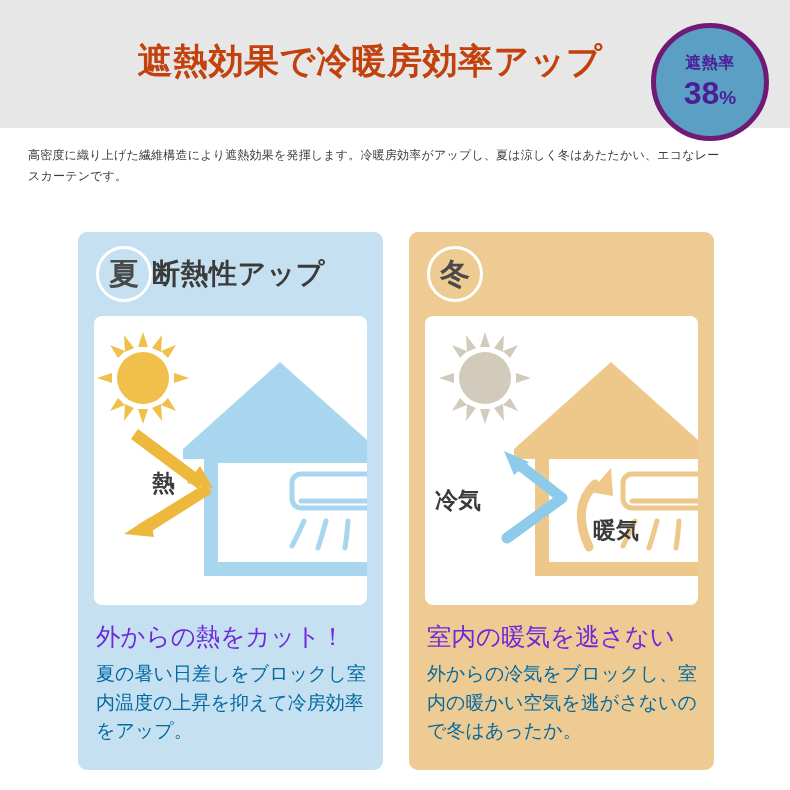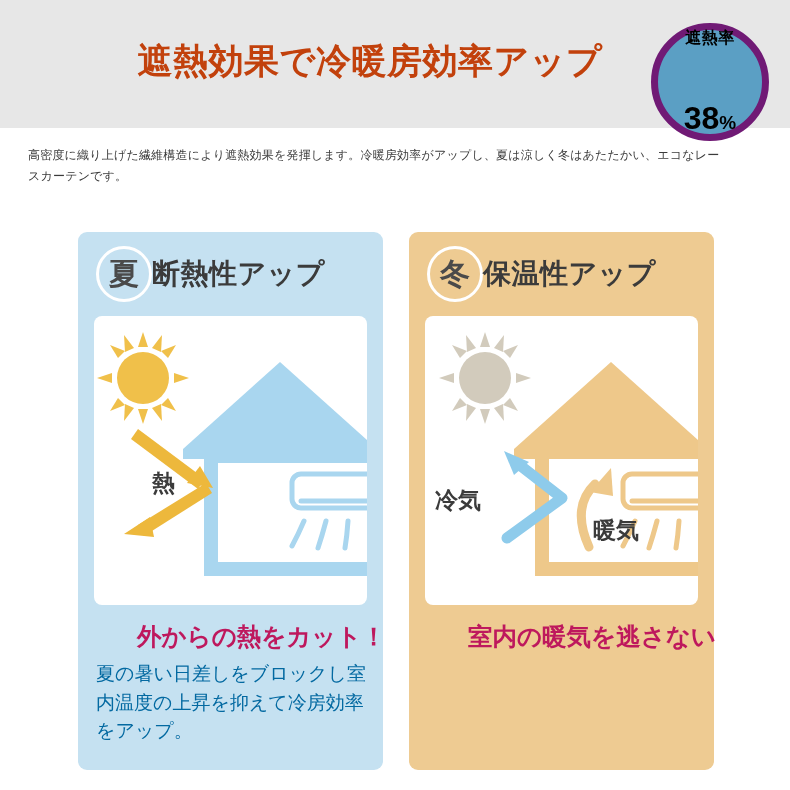--- a/index.html
+++ b/index.html
@@ -36,23 +36,23 @@
   .badge {
     position: absolute;
     left: 651px; top: 23px;
     width: 118px; height: 118px;
     border-radius: 50%;
     background: #5b9fc4;
     box-sizing: border-box;
     display: flex;
     flex-direction: column;
     align-items: center;
-    justify-content: space-between;
-    color: #000000;
-    border: 7px solid #701a75;
+    justify-content: center;
+    color: #4c1d95;
+    border: 5px solid #701a75;
   }
   .badge-label {
     font-size: 16px;
     font-weight: bold;
     letter-spacing: 0.5px;
     line-height: 1;
     margin-bottom: 6px;
   }
   .badge-value {
     font-size: 32px;
@@ -132,26 +132,25 @@
 
   
   .panel-foot {
     position: absolute;
     left: 18px;
     top: 390px;
     width: 275px;
   }
   .foot-title {
     font-size: 24.5px;
-    font-weight: bold;
-    color: #be185d;
+    font-weight: normal;
+    color: #6d28d9;
     line-height: 1.2;
     letter-spacing: 0px;
     white-space: nowrap;
-    margin-left: 41px;
   }
   .foot-body {
     margin-top: 9px;
     font-size: 19px;
     color: #0369a1;
     line-height: 1.48;
     letter-spacing: 0px;
   }
 </style>
 </head>
@@ -227,21 +226,20 @@
 
   <div class="panel-foot">
     <div class="foot-title">外からの熱をカット！</div>
     <div class="foot-body">夏の暑い日差しをブロックし室内温度の上昇を抑えて冷房効率をアップ。</div>
   </div>
 </div>
 
 <div class="panel panel-winter">
   <div class="panel-head">
     <div class="season-circle">冬</div>
-    <div class="panel-headline">保温性アップ</div>
   </div>
 
   <div class="illus-card">
     <svg class="illus-svg" viewBox="0 0 273 289" xmlns="http://www.w3.org/2000/svg">
 
       <g>
         <polygon points="186,46 283,133 283,143 89,143 89,133" fill="#eec88a"></polygon>
         <rect x="110" y="246" width="175" height="14" fill="#eec88a"></rect>
         <rect x="110" y="133" width="14" height="127" fill="#eec88a"></rect>
       </g>
@@ -285,14 +283,15 @@
       </g>
       <g fill="#eec88a">
         <polygon points="186,152 165,176 188,180"></polygon>
       </g>
       <text x="168" y="222" font-family="Liberation Sans, sans-serif" font-size="23" font-weight="bold" fill="#3b3b3b">暖気</text>
     </svg>
   </div>
 
   <div class="panel-foot">
     <div class="foot-title">室内の暖気を逃さない</div>
+    <div class="foot-body">外からの冷気をブロックし、室内の暖かい空気を逃がさないので冬はあったか。</div>
   </div>
 </div>
 
 </body></html>

